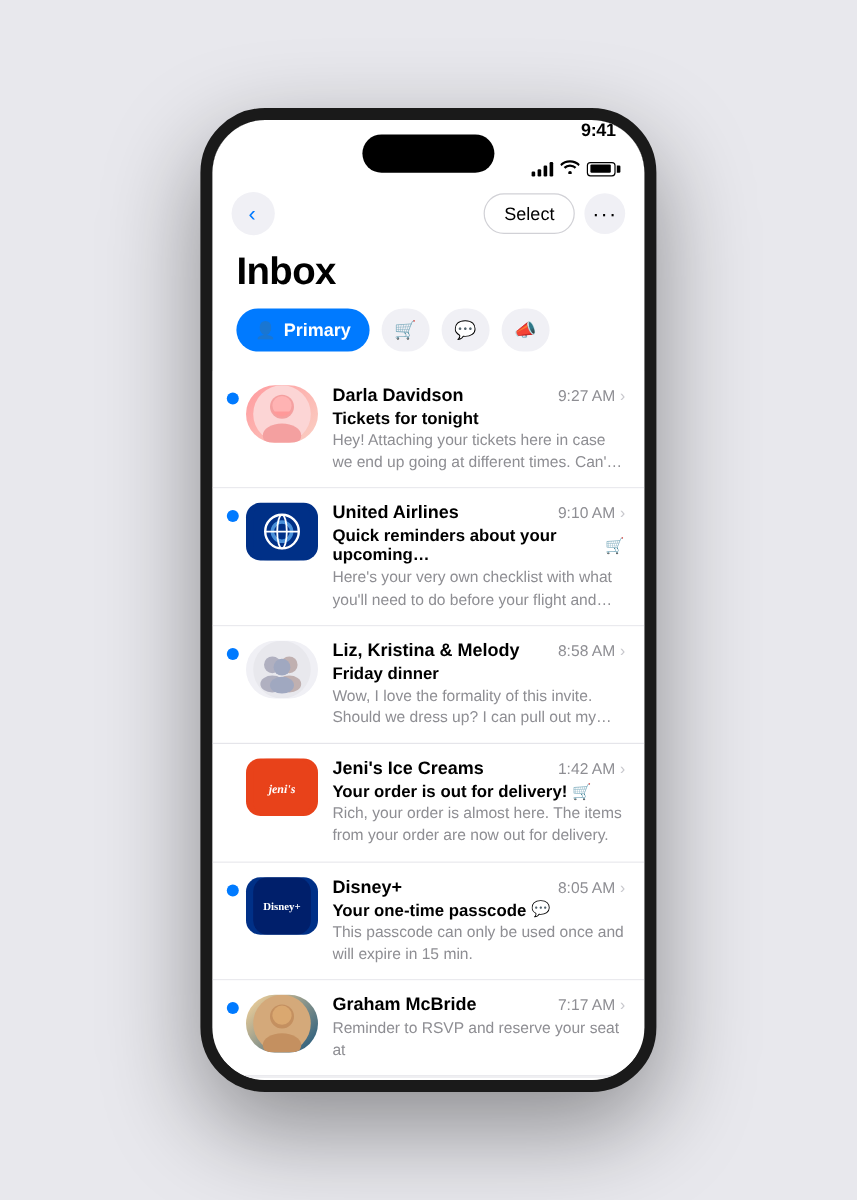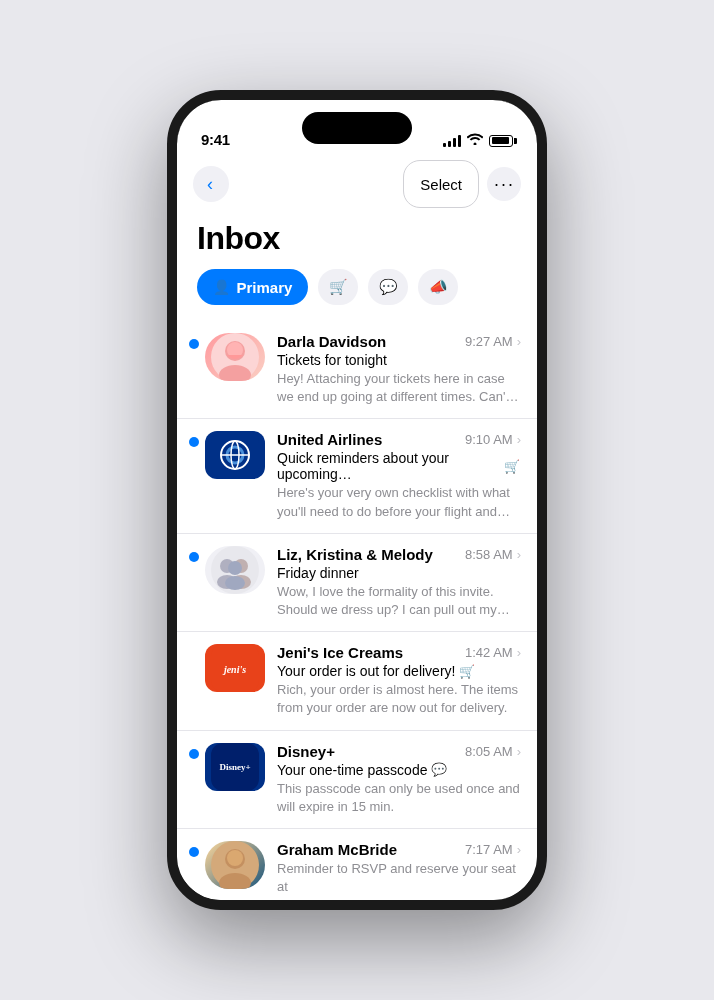--- a/index.html
+++ b/index.html
@@ -47,20 +47,21 @@
 
     
     .status-bar {
       height: 56px;
       display: flex;
       align-items: flex-end;
       justify-content: space-between;
       padding: 0 24px 8px;
       position: relative;
       z-index: 50;
+      flex-direction: column;
     }
 
     .status-time {
       font-size: 15px;
       font-weight: 600;
       color: #000;
       letter-spacing: -0.3px;
     }
 
     .status-icons {
@@ -143,21 +144,21 @@
       margin-left: -2px;
     }
 
     .nav-actions {
       display: flex;
       align-items: center;
       gap: 8px;
     }
 
     .select-btn {
-      height: 48px;
+      height: 34px;
       padding: 0 16px;
       border: 1.5px solid #d1d1d6;
       border-radius: 17px;
       background: #fff;
       font-size: 15px;
       color: #000;
       cursor: pointer;
       display: flex;
       align-items: center;
     }
@@ -308,21 +309,21 @@
       color: #8e8e93;
     }
 
     .chevron-right {
       color: #c7c7cc;
       font-size: 13px;
     }
 
     .email-subject {
       font-size: 14px;
-      font-weight: 400;
+      font-weight: 700;
       color: #000;
       margin-bottom: 2px;
       display: flex;
       align-items: center;
       gap: 4px;
     }
 
     .email-preview {
       font-size: 13px;
       color: #8e8e93;

